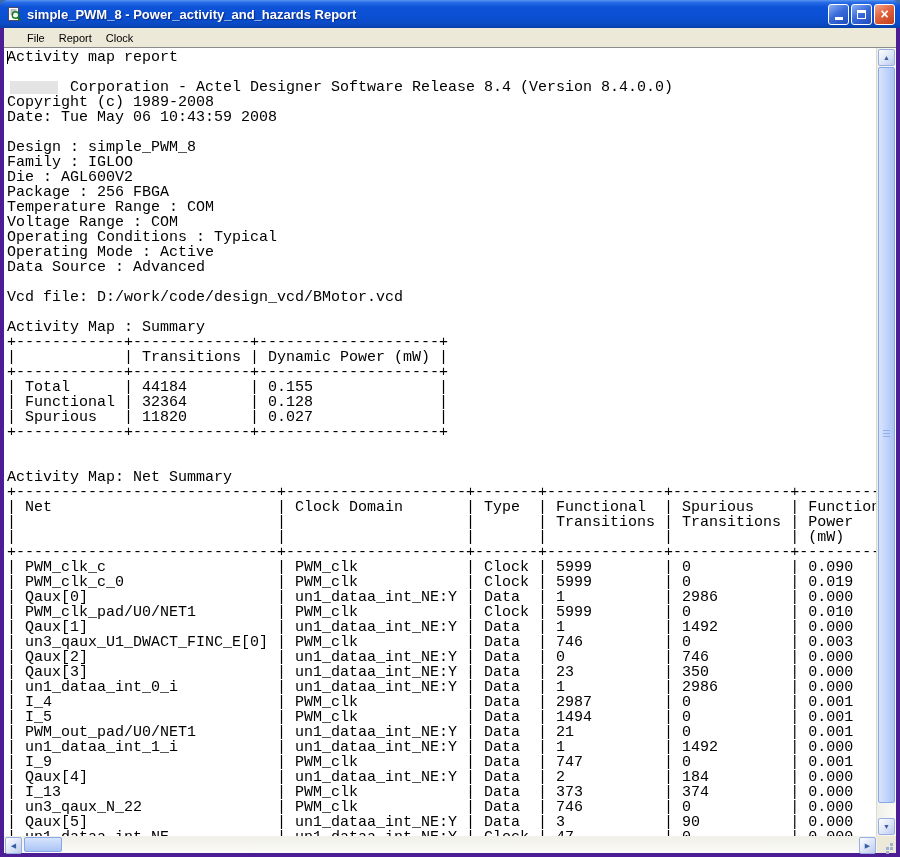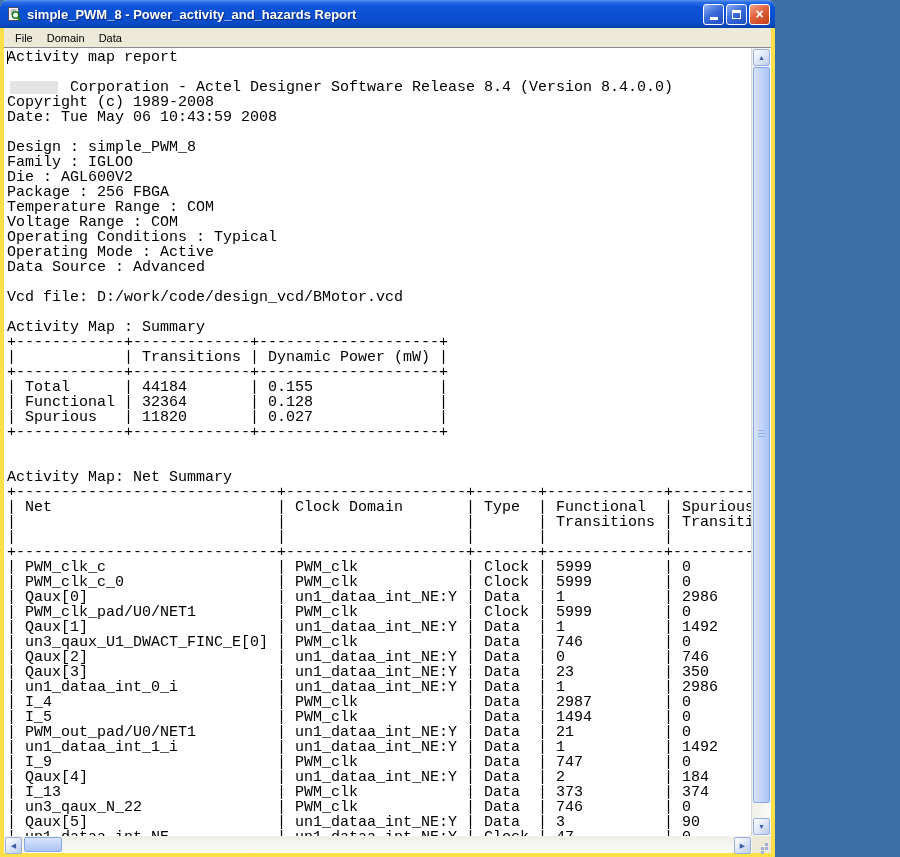--- a/index.html
+++ b/index.html
@@ -1,19 +1,19 @@
 <!DOCTYPE html>
 <html><head>
 <meta charset="utf-8">
 <style>
   html,body{margin:0;padding:0;background:#3a6ea5;}
   body{width:900px;height:857px;overflow:hidden;font-family:"Liberation Sans",sans-serif;}
   .window{
-    width:775px;height:857px;box-sizing:border-box;
-    background:#fde047;
+    width:900px;height:857px;box-sizing:border-box;
+    background:#4c1d95;
     display:flex;flex-direction:column;
     border-radius:7px 7px 0 0;
     padding:0 4px 4px 4px;
   }
   
   .titlebar{
     height:28px;margin:0 -4px;flex:0 0 auto;
     border-radius:7px 7px 0 0;
     background:linear-gradient(180deg,#5a96ee 0%,#2a6de8 8%,#0d53d8 25%,#0b4fd2 60%,#0a4ac4 85%,#0940a8 100%);
     display:flex;align-items:center;gap:5px;padding:0 5px 0 6px;
@@ -34,21 +34,21 @@
   .wbtn-min{align-items:flex-end;justify-content:center;padding-bottom:4px;}
   .wbtn-min .bar{display:block;width:8px;height:3px;background:#fff;}
   .wbtn-max .box{display:block;width:9px;height:9px;box-sizing:border-box;border:1px solid #fff;border-top-width:3px;}
   .wbtn-close{
     background:linear-gradient(145deg,#f2a58c 0%,#e1623c 45%,#c13d1a 100%);
     font-size:14px;font-weight:bold;line-height:1;
   }
   
   .menubar{
     height:19px;flex:0 0 auto;background:#ece9d8;
-    display:flex;align-items:center;padding-left:4px;
+    display:flex;align-items:center;padding-left:16px;
     font-size:11px;color:#000;
   }
   .menu-item{padding:2px 7px;cursor:default;}
   
   .content-row{
     flex:1 1 auto;display:flex;min-height:0;
     border-top:1px solid #8a8a8a;
   }
   .viewport{
     flex:1 1 auto;background:#fff;position:relative;overflow:hidden;
@@ -128,22 +128,22 @@
           <span class="box"></span>
         </div>
       <div class="wbtn wbtn-close">
           <span>×</span>
         </div>
     </div>
   </div>
 
   <div class="menubar">
     <div class="menu-item">File</div>
-    <div class="menu-item">Domain</div>
-    <div class="menu-item">Data</div>
+    <div class="menu-item">Report</div>
+    <div class="menu-item">Clock</div>
   </div>
 
   <div class="content-row">
     <div class="viewport">
       <pre class="report-pre">Activity map report
 
        Corporation - Actel Designer Software Release 8.4 (Version 8.4.0.0)
 Copyright (c) 1989-2008
 Date: Tue May 06 10:43:59 2008
 

